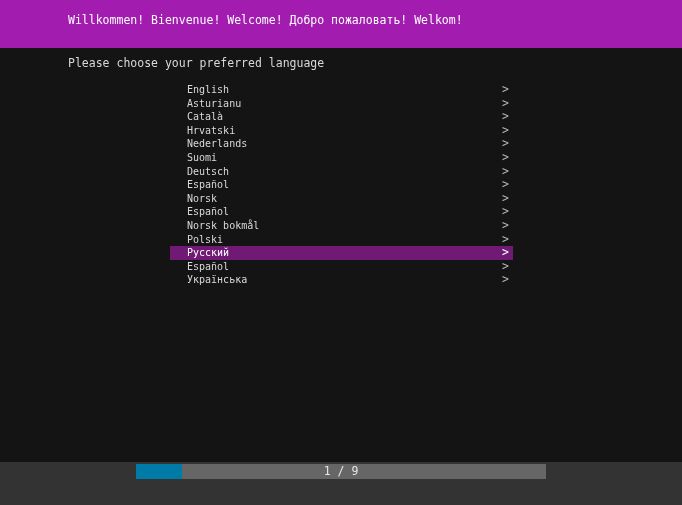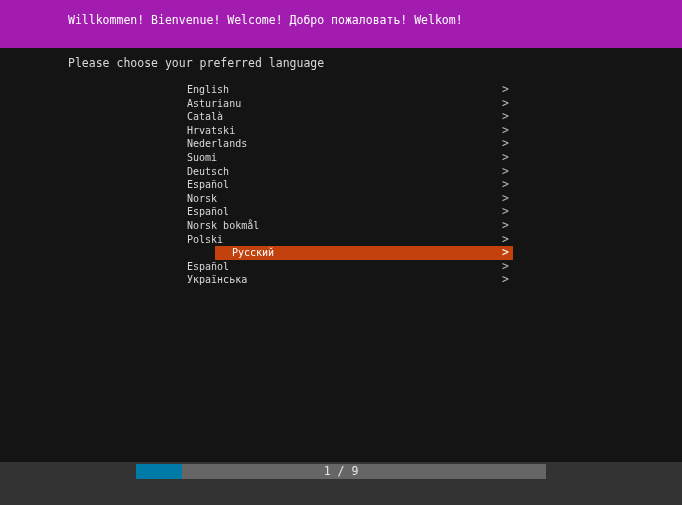--- a/index.html
+++ b/index.html
@@ -81,22 +81,21 @@
   }
   .lang-row .lang-chevron {
     position: absolute;
     right: 4px;
     top: 0;
     line-height: 13.6px;
     font-size: 11.5px;
     color: #b5b5b5;
   }
   .lang-row.selected {
-    background: #c2410c;
-    margin-left: 45px;
+    background: #701a75;
   }
   .lang-row.selected .lang-label,
   .lang-row.selected .lang-chevron {
     color: #ffffff;
   }
 
   
   .footer-panel {
     position: absolute;
     left: 0;

